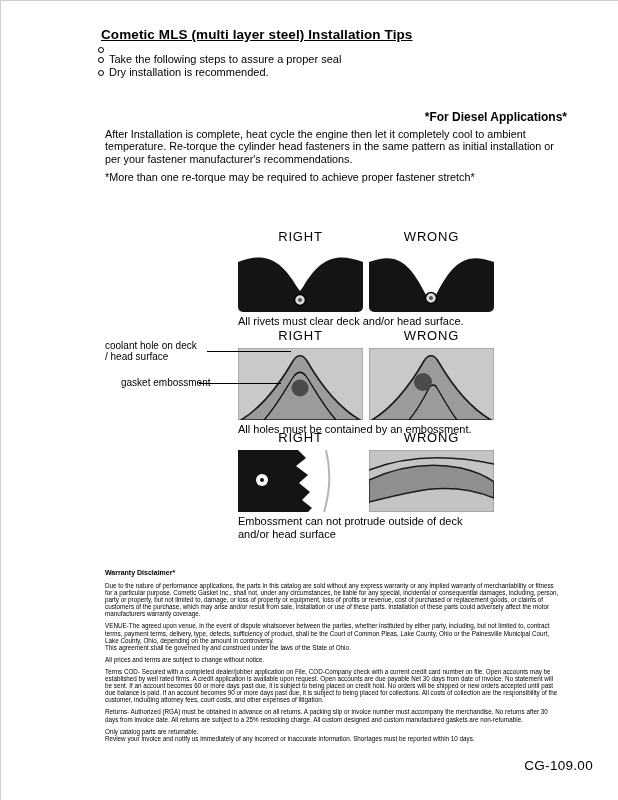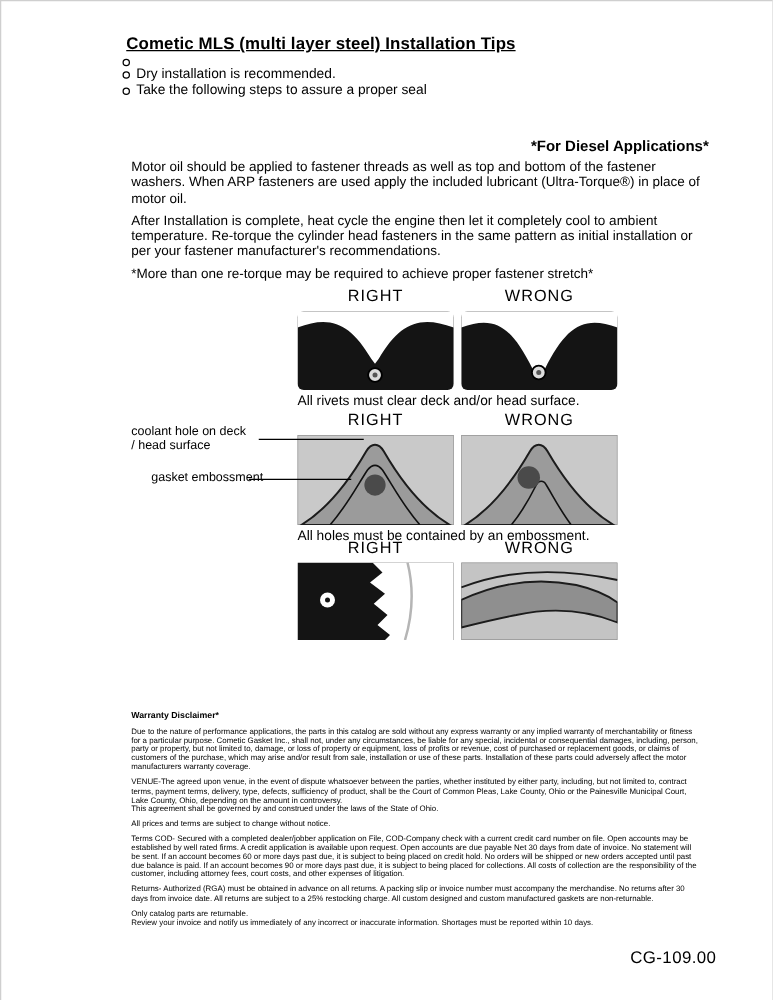--- a/index.html
+++ b/index.html
@@ -26,47 +26,46 @@
   .callout{position:absolute;font-size:10px;line-height:11px;}
   .co1{left:104px;top:339px;width:92px;}
   .co2{left:120px;top:376px;width:110px;}
   .cline{position:absolute;border-top:1px solid #000;z-index:3;height:0;}
   .cl1{left:206px;top:350px;width:84px;}
   .cl2{left:198px;top:382px;width:82px;}
   .disc{position:absolute;left:104px;top:568px;width:456px;}
   .disc h3{font-size:7px;font-weight:700;margin:0 0 6px 0;}
   .disc p{font-size:6.3px;line-height:7.1px;margin:0 0 5px 0;}
   .disc p.tight{margin-bottom:0;}
-  .footer{position:absolute;right:46px;top:757px;font-size:13.5px;letter-spacing:.3px;}
+  .footer{position:absolute;right:26px;top:757px;font-size:13.5px;letter-spacing:.3px;}
   svg{display:block;}
 </style>
 </head>
 <body>
 
 <div class="page">
 
   <h1 class="title">Cometic MLS (multi layer steel) Installation Tips</h1>
 
   <div class="tips">
     <div class="tip">
       <span class="mk-o"></span>
     </div>
     <div class="tip">
       <span class="mk-o"></span>
-      <span>Dry installation is recommended.</span>
+      <span>Take the following steps to assure a proper seal</span>
     </div>
     <div class="tip">
       <span class="mk-o"></span>
-      <span>Take the following steps to assure a proper seal</span>
+      <span>Dry installation is recommended.</span>
     </div>
   </div>
 
   <div class="diesel">
     <h2>*For Diesel Applications*</h2>
-    <p>Motor oil should be applied to fastener threads as well as top and bottom of the fastener washers. When ARP fasteners are used apply the included lubricant (Ultra-Torque®) in place of motor oil.</p>
     <p>After Installation is complete, heat cycle the engine then let it completely cool to ambient temperature. Re-torque the cylinder head fasteners in the same pattern as initial installation or per your fastener manufacturer's recommendations.</p>
     <p class="note">*More than one re-torque may be required to achieve proper fastener stretch*</p>
   </div>
 
   <div class="drow" id="row1">
     <div class="dlabels">
       <span>RIGHT</span>
       <span>WRONG</span>
     </div>
     <div class="dimgs">
@@ -120,20 +119,21 @@
         <path d="M86 62 C92 42 93 20 88 0" fill="none" stroke="#b5b5b5" stroke-width="2"></path>
         <circle cx="24" cy="30" r="6" fill="#ffffff"></circle>
         <circle cx="24" cy="30" r="2" fill="#141414"></circle>
       </svg>
       <svg width="125" height="62" viewBox="0 0 125 62">
         <rect width="125" height="62" fill="#c4c4c4" stroke="#8a8a8a"></rect>
         <path d="M0 30 C30 16 62 12 92 18 C105 21 117 26 125 32 L125 48 C100 38 72 36 44 42 C28 45 12 49 0 52 Z" fill="#8f8f8f" stroke="#1c1c1c" stroke-width="1.5"></path>
         <path d="M0 20 C36 6 78 4 125 14" fill="none" stroke="#1c1c1c" stroke-width="1.5"></path>
       </svg>
     </div>
+    <div class="dcap">Embossment can not protrude outside of deck and/or head surface</div>
   </div>
 
   <div class="callout co1">coolant hole on deck / head surface</div>
   <div class="cline cl1"></div>
   <div class="callout co2">gasket embossment</div>
   <div class="cline cl2"></div>
 
   <div class="disc">
     <h3>Warranty Disclaimer*</h3>
     <p>Due to the nature of performance applications, the parts in this catalog are sold without any express warranty or any implied warranty of merchantability or fitness for a particular purpose.  Cometic Gasket Inc., shall not, under any circumstances, be liable for any special, incidental or consequential damages, including, person, party or property, but not limited to, damage, or loss of property or equipment, loss of profits or revenue, cost of purchased or replacement goods, or claims of customers of the purchase, which may arise and/or result from sale, installation or use of these parts.  Installation of these parts could adversely affect the motor manufacturers warranty coverage.</p>

